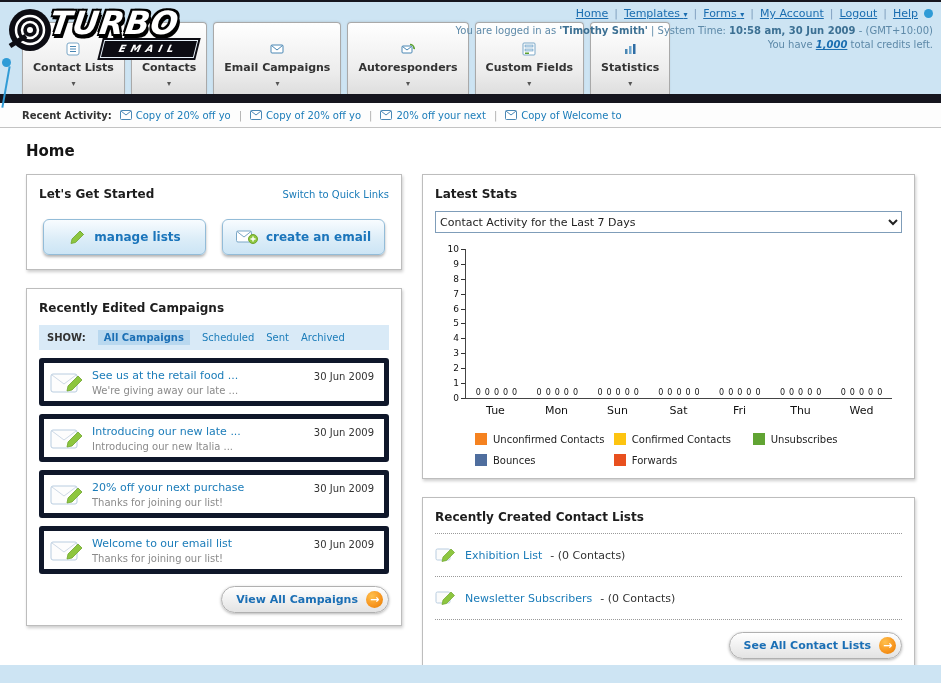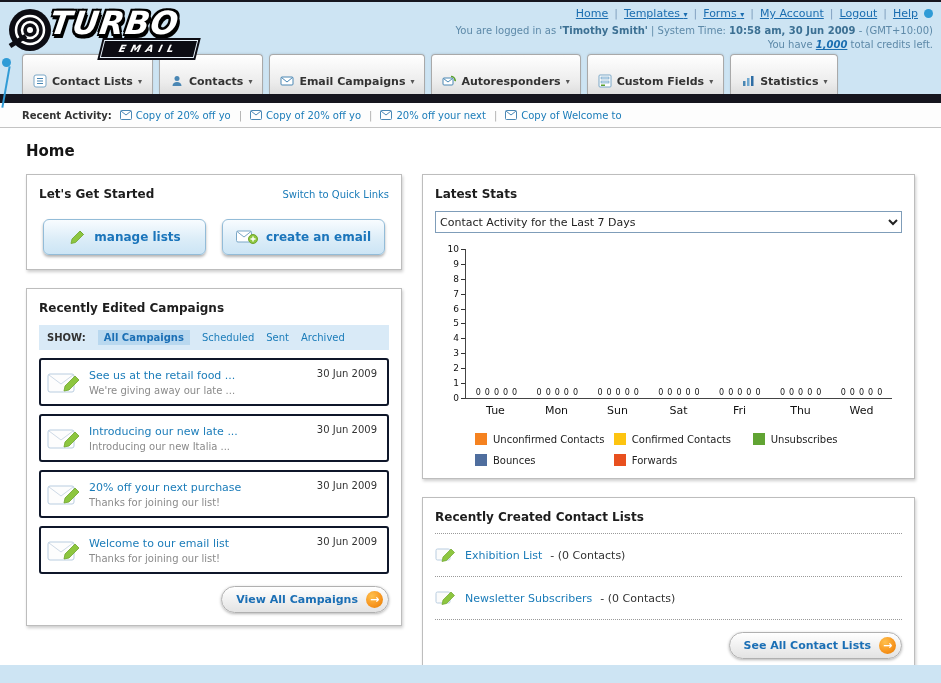--- a/index.html
+++ b/index.html
@@ -23,21 +23,21 @@
   .hsep { color:#7f9fbf; text-decoration:none !important; }
   .caret-sm { font-size:8px; color:#1a6db0; }
   .help-dot { width:9px; height:9px; border-radius:50%; background:#2f9bd6; display:inline-block; }
   .session { margin-top:5px; font-size:10px; color:#5d89a8; }
   .session b { color:#3c7093; }
   .credits { margin-top:3px; font-size:10px; color:#5d89a8; }
   .credits .val { color:#1a6db0; font-weight:bold; text-decoration:underline; cursor:pointer;font-style:italic; }
 
   
   .navrow { display:flex; align-items:flex-end; gap:6px; padding-left:22px; height:30px; }
-  .tab { display:flex; align-items:center; gap:5px; padding:19px 10px 6px; border:1px solid #a9a9a9; border-bottom:none; border-radius:4px 4px 0 0; background:linear-gradient(#ffffff,#ececec 70%,#dedede); font-size:11px; font-weight:bold; color:#333; cursor:pointer; box-shadow:0 -1px 2px rgba(0,0,0,.08); }
+  .tab { display:flex; align-items:center; gap:5px; padding:19px 10px 6px; border:1px solid #a9a9a9; border-bottom:none; border-radius:4px 4px 0 0; background:linear-gradient(#ffffff,#ececec 70%,#dedede); font-size:11px; font-weight:bold; color:#333; cursor:pointer; box-shadow:0 -1px 2px rgba(0,0,0,.08);flex-direction:column; }
   .tab .caret { font-size:8px; color:#555; }
   .darkbar { height:9px; background:#15151e; }
 
   
   .activity { background:#fdfdfd; border-bottom:1px solid #c3c3c3; height:25px; display:flex; align-items:center; padding-left:22px; gap:8px; font-size:10px; }
   .act-label { font-weight:bold; color:#333; }
   .act-item { display:flex; align-items:center; gap:4px; color:#1b7cb9; cursor:pointer; }
   .act-sep { color:#aaa; }
 
   
@@ -54,21 +54,21 @@
 
   
   .gs-buttons { display:flex; gap:16px; margin-top:14px; padding:4px 4px 2px; }
   .gs-btn { flex:1; height:36px; border:1px solid #93bcd8; border-radius:6px; background:linear-gradient(#f8fcff,#dcedf8 55%,#cce5f5); box-shadow:0 2px 3px rgba(0,0,0,.3); display:flex; align-items:center; justify-content:center; gap:8px; color:#1b75bb; font-weight:bold; font-size:12px; cursor:pointer; }
 
   
   .showbar { background:#d9eaf7; margin-top:10px; padding:5px 8px; display:flex; align-items:center; gap:12px; font-size:10px; }
   .show-label { font-weight:bold; color:#333; }
   .show-tab { color:#1b7cb9; cursor:pointer; }
   .show-tab.selected { background:#b9d8ef; padding:2px 6px; font-weight:bold; color:#1b6fb5; }
-  .camp-row { border:2px solid #0f172a; border-radius:3px; margin-top:8px; padding:5px 8px 5px 6px; display:flex; gap:8px; align-items:center; position:relative; height:48px; cursor:pointer; }
+  .camp-row { border:5px solid #0f172a; border-radius:3px; margin-top:8px; padding:5px 8px 5px 6px; display:flex; gap:8px; align-items:center; position:relative; height:48px; cursor:pointer; }
   .camp-texts { display:flex; flex-direction:column; gap:3px; }
   .camp-title { font-size:11px; color:#1b7cb9; }
   .camp-sub { font-size:10px; color:#8a8a8a; }
   .camp-date { position:absolute; top:8px; right:10px; font-size:10px; color:#333; }
   .panel-foot { display:flex; justify-content:flex-end; margin-top:12px; }
   .pill-btn { display:inline-flex; align-items:center; gap:8px; border:1px solid #b0b0b0; border-radius:14px; background:linear-gradient(#ffffff,#e3e3e3); padding:4px 5px 4px 14px; font-size:11px; font-weight:bold; color:#1b6fb5; box-shadow:0 1px 3px rgba(0,0,0,.3); cursor:pointer; }
   .arrow-circle { width:17px; height:17px; border-radius:50%; background:radial-gradient(circle at 35% 30%,#ffc04d,#f7941d 60%,#e07b00); color:#fff; display:flex; align-items:center; justify-content:center; font-size:11px; font-weight:bold; line-height:1; }
 
   
   .stats-select { width:100%; margin-top:10px; font-size:11px; height:22px; border:1px solid #7f9db9; font-family:inherit; color:#222; background:#fff; }

